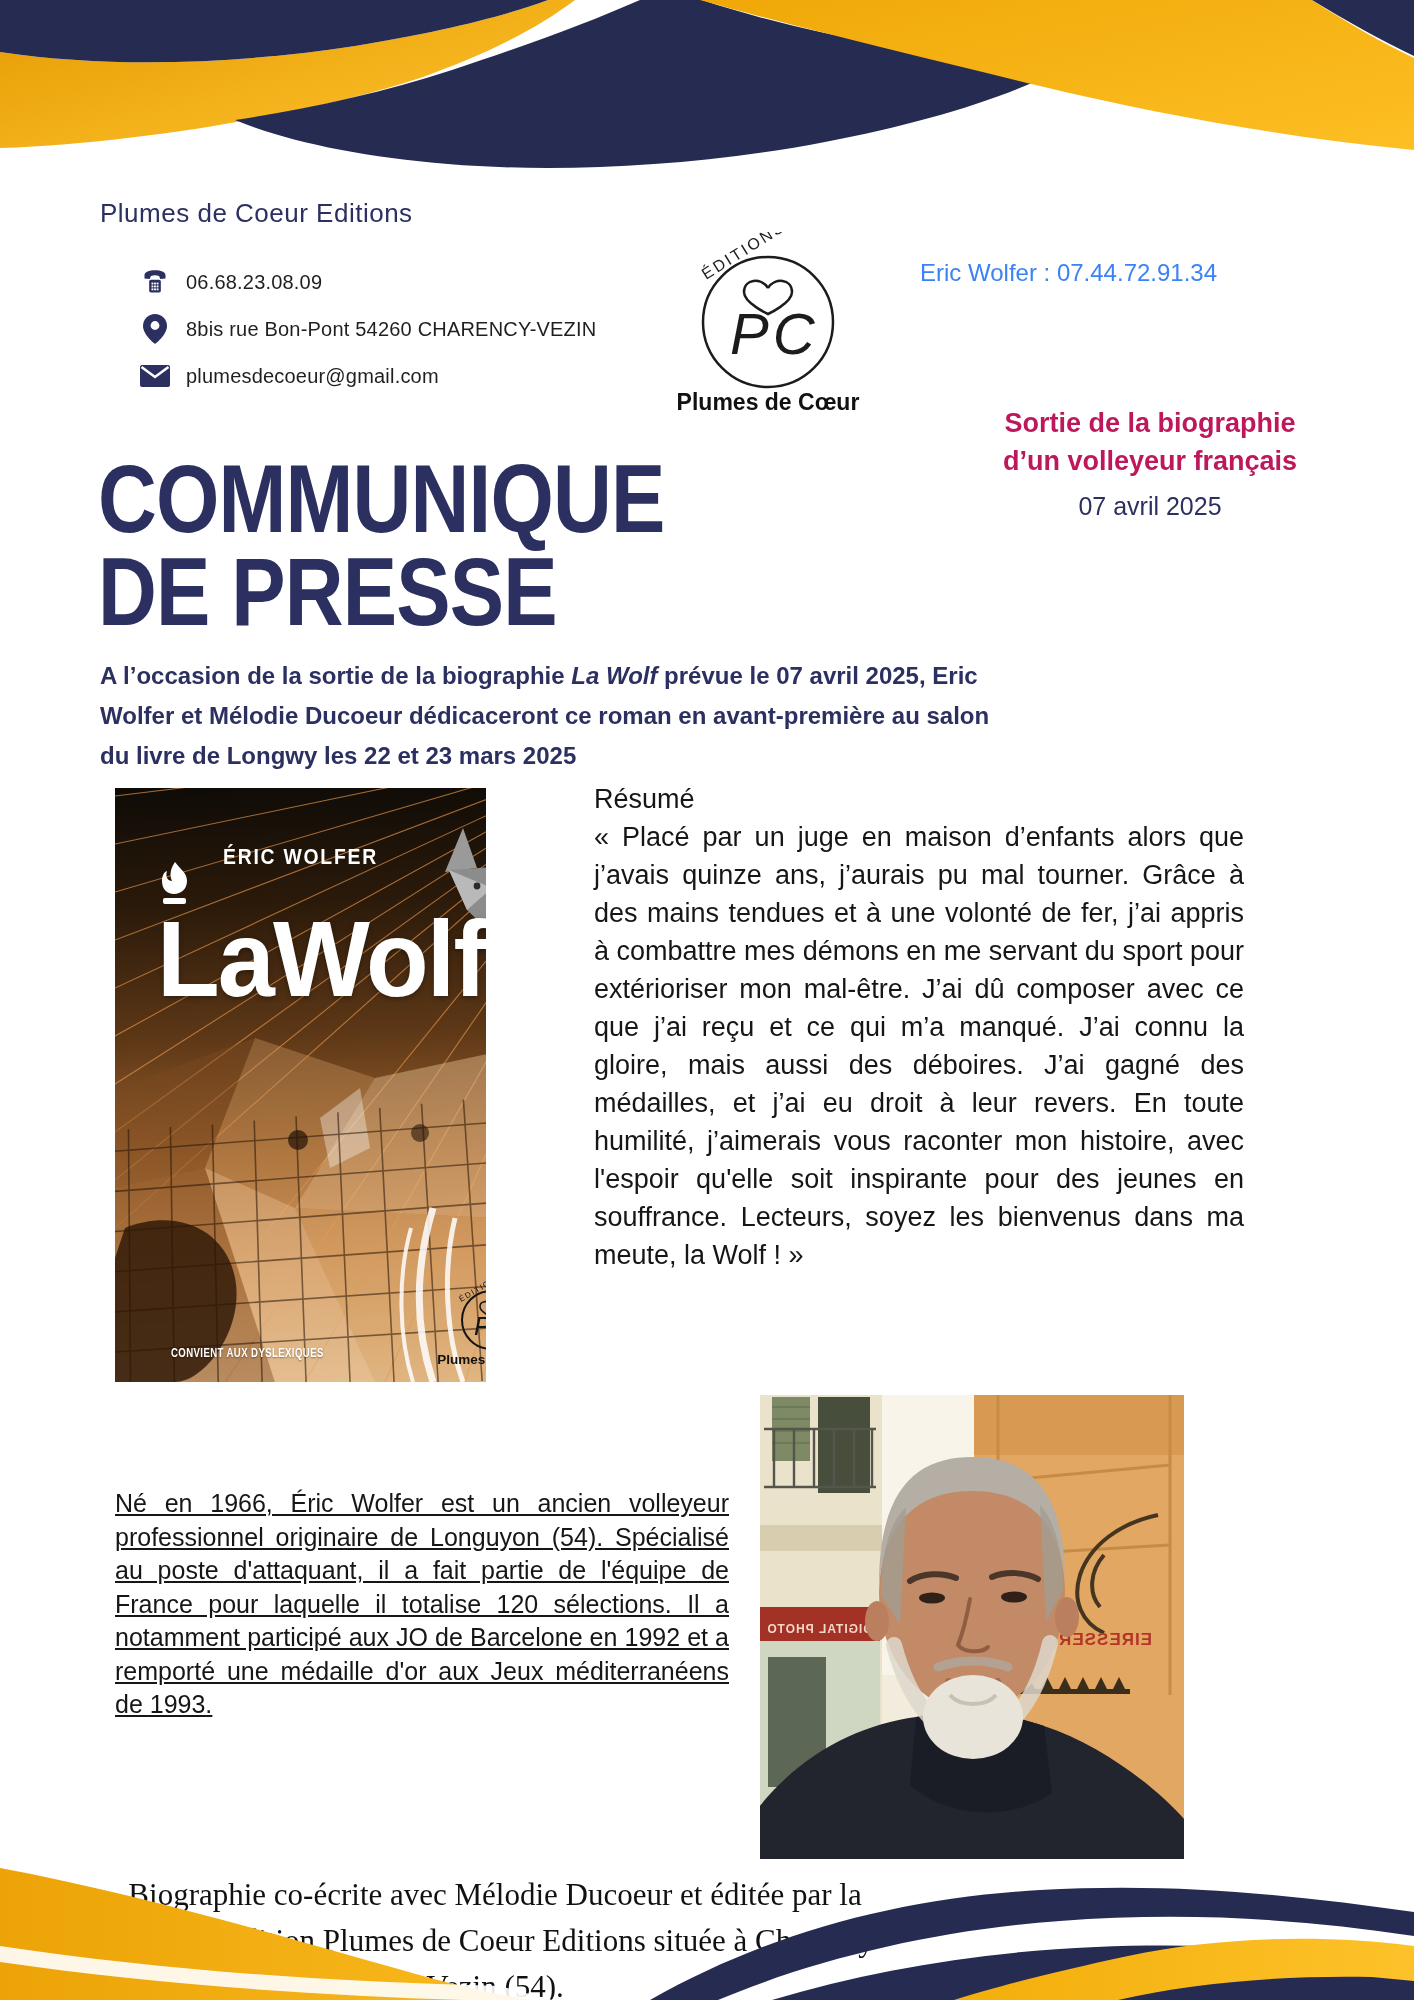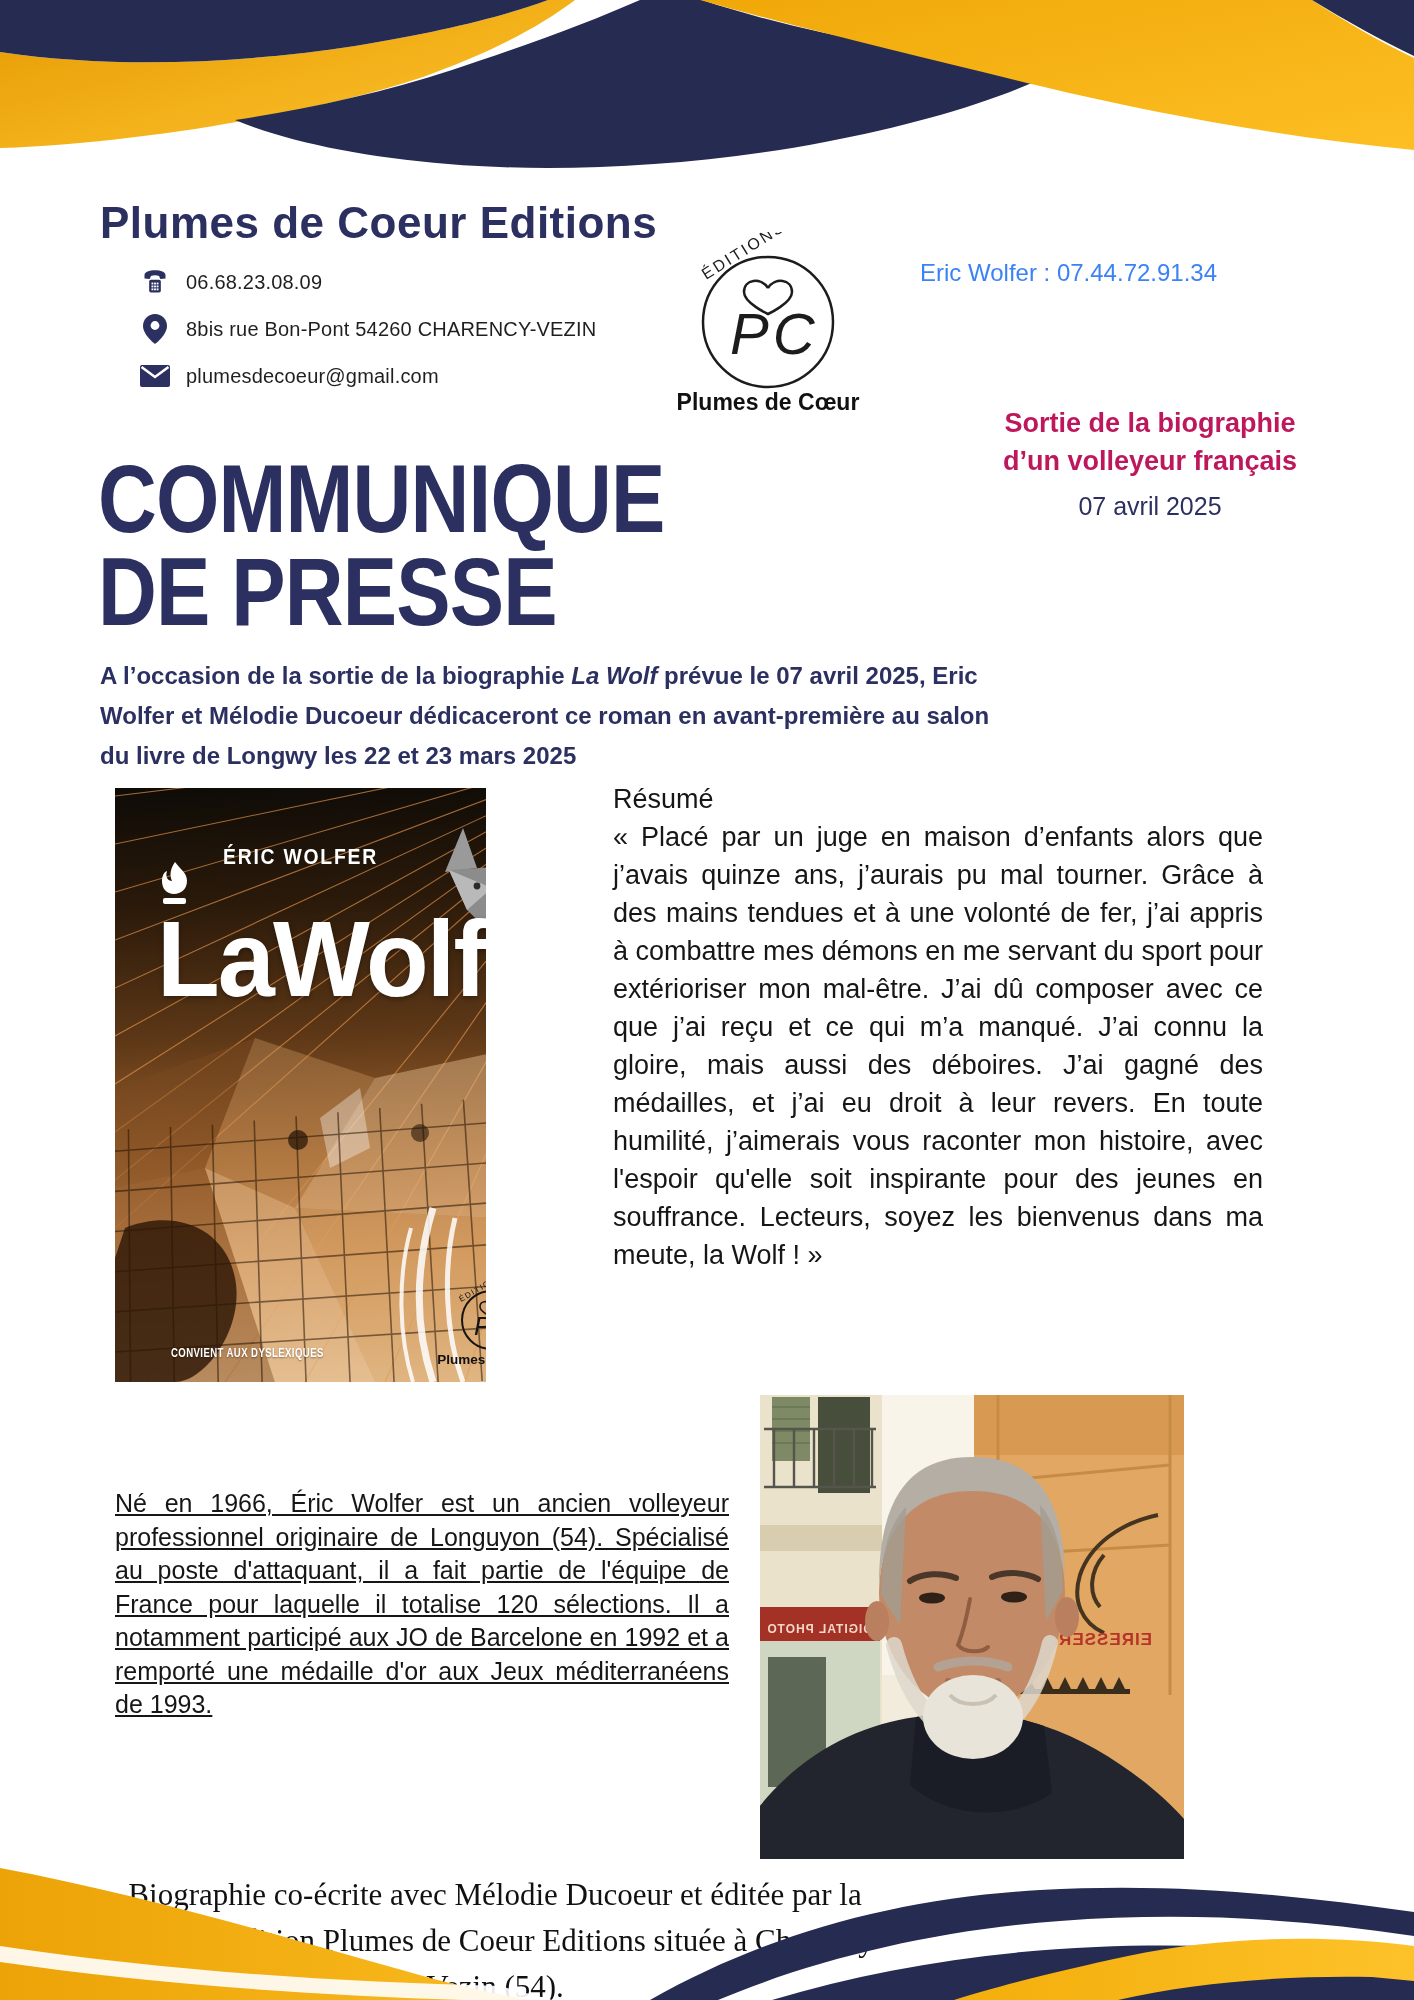--- a/index.html
+++ b/index.html
@@ -7,21 +7,21 @@
   .page {
     position:relative; width:1414px; height:2000px; margin:0 auto;
     background:#ffffff; overflow:hidden;
     font-family:"Liberation Sans", sans-serif; color:#1a1a1a;
   }
   .abs { position:absolute; }
   svg text { font-family:"Liberation Sans", sans-serif; }
 
   
   .company-name{
-    left:100px; top:198px; font-size:44px; font-weight:700; color:#2b3060;
+    left:100px; top:198px; font-size:26px; font-weight:400; color:#2b3060;
     letter-spacing:.5px;
   }
   .contact-list{ left:140px; top:266px; display:flex; flex-direction:column; gap:15px; }
   .contact-row{ display:flex; align-items:center; gap:16px; height:32px; }
   .contact-row .cicon{ width:30px; display:flex; justify-content:center; align-items:center; }
   .contact-row .ctext{ font-size:20px; color:#1f1f1f; letter-spacing:.2px; }
 
   .right-contact{ left:920px; top:231px; font-size:24px; color:#3b82f6;margin-top:28px; }
 
   .announce{ left:945px; top:404px; width:410px; text-align:center; }
@@ -58,21 +58,21 @@
     transform:scaleX(.95); transform-origin:left top; white-space:nowrap;
     text-shadow:0 2px 6px rgba(0,0,0,.35);
   }
   .cover-badge{
     position:absolute; left:56px; top:558px; color:#fff; font-size:12px;
     font-weight:700; letter-spacing:.5px; transform:scaleX(.8); transform-origin:left;
     text-shadow:0 1px 2px rgba(0,0,0,.4);
   }
 
   
-  .resume{ left:594px; top:780px; width:650px; font-size:27px; line-height:38px; color:#161616;margin-left:19px; }
+  .resume{ left:594px; top:780px; width:650px; font-size:27px; line-height:38px; color:#161616; }
   .resume .r-head{ }
   .resume .r-text{ text-align:justify; }
 
   
   .bio{
     left:115px; top:1487px; width:614px;
     font-size:25px; line-height:33.5px; color:#161616; text-align:justify;text-decoration:underline;
   }
 
   

